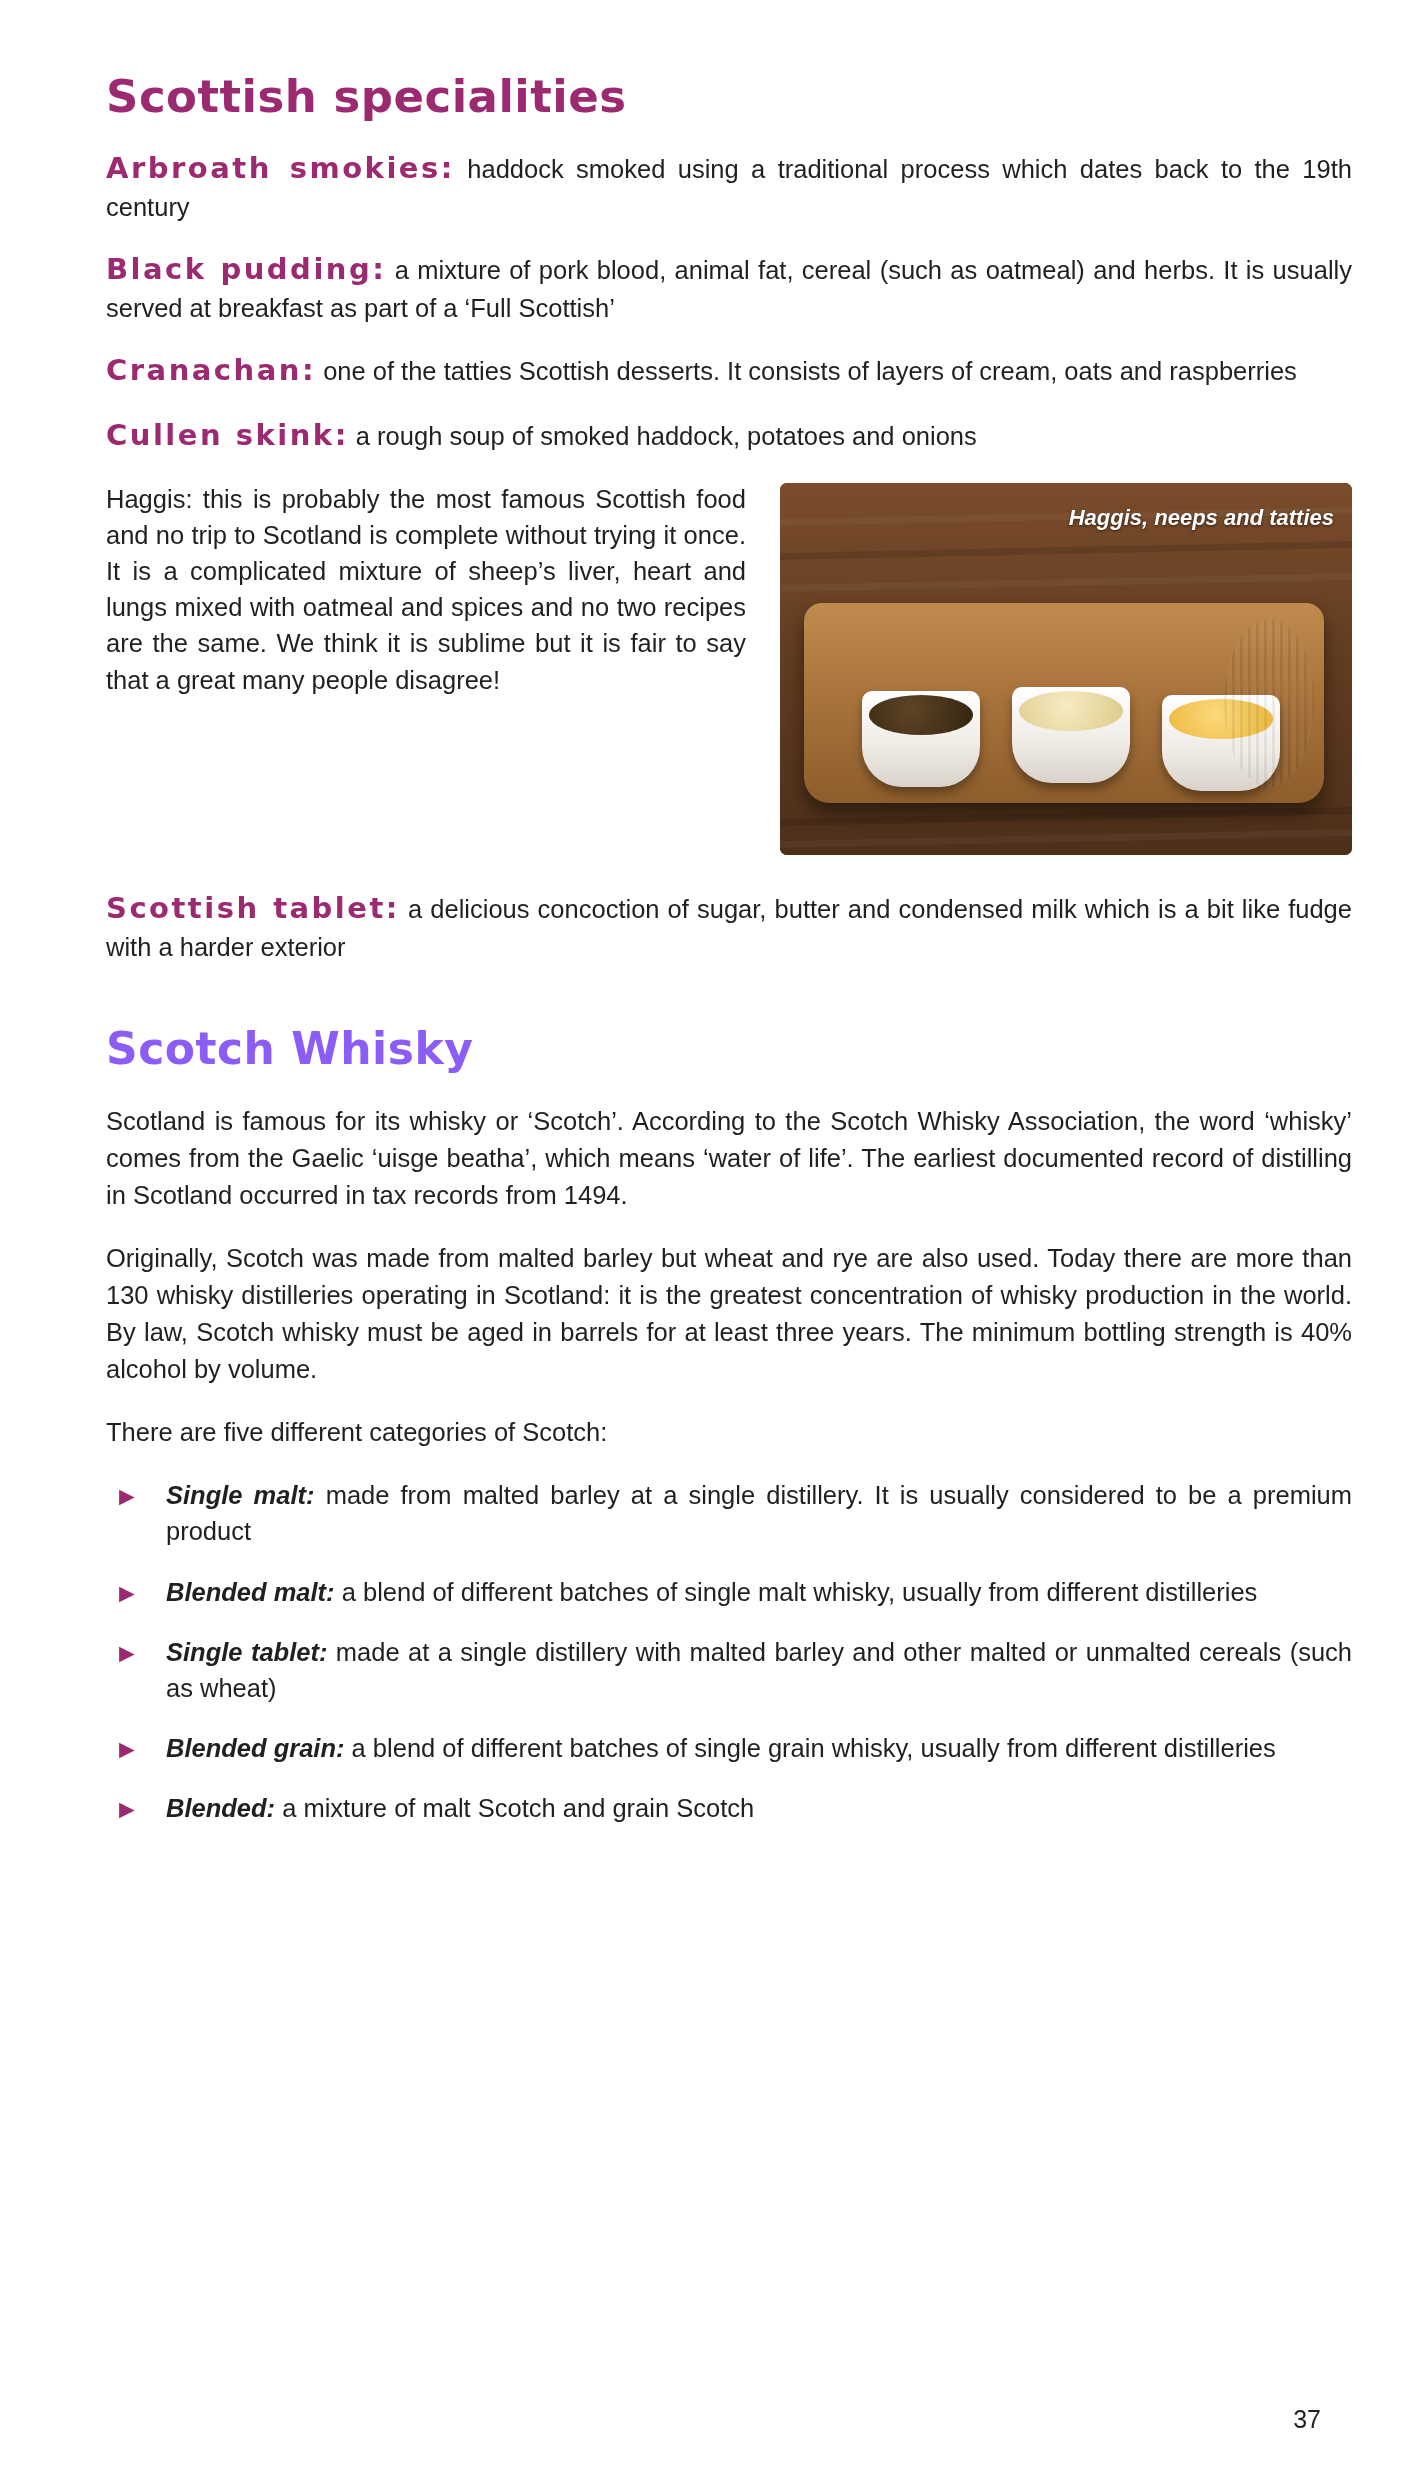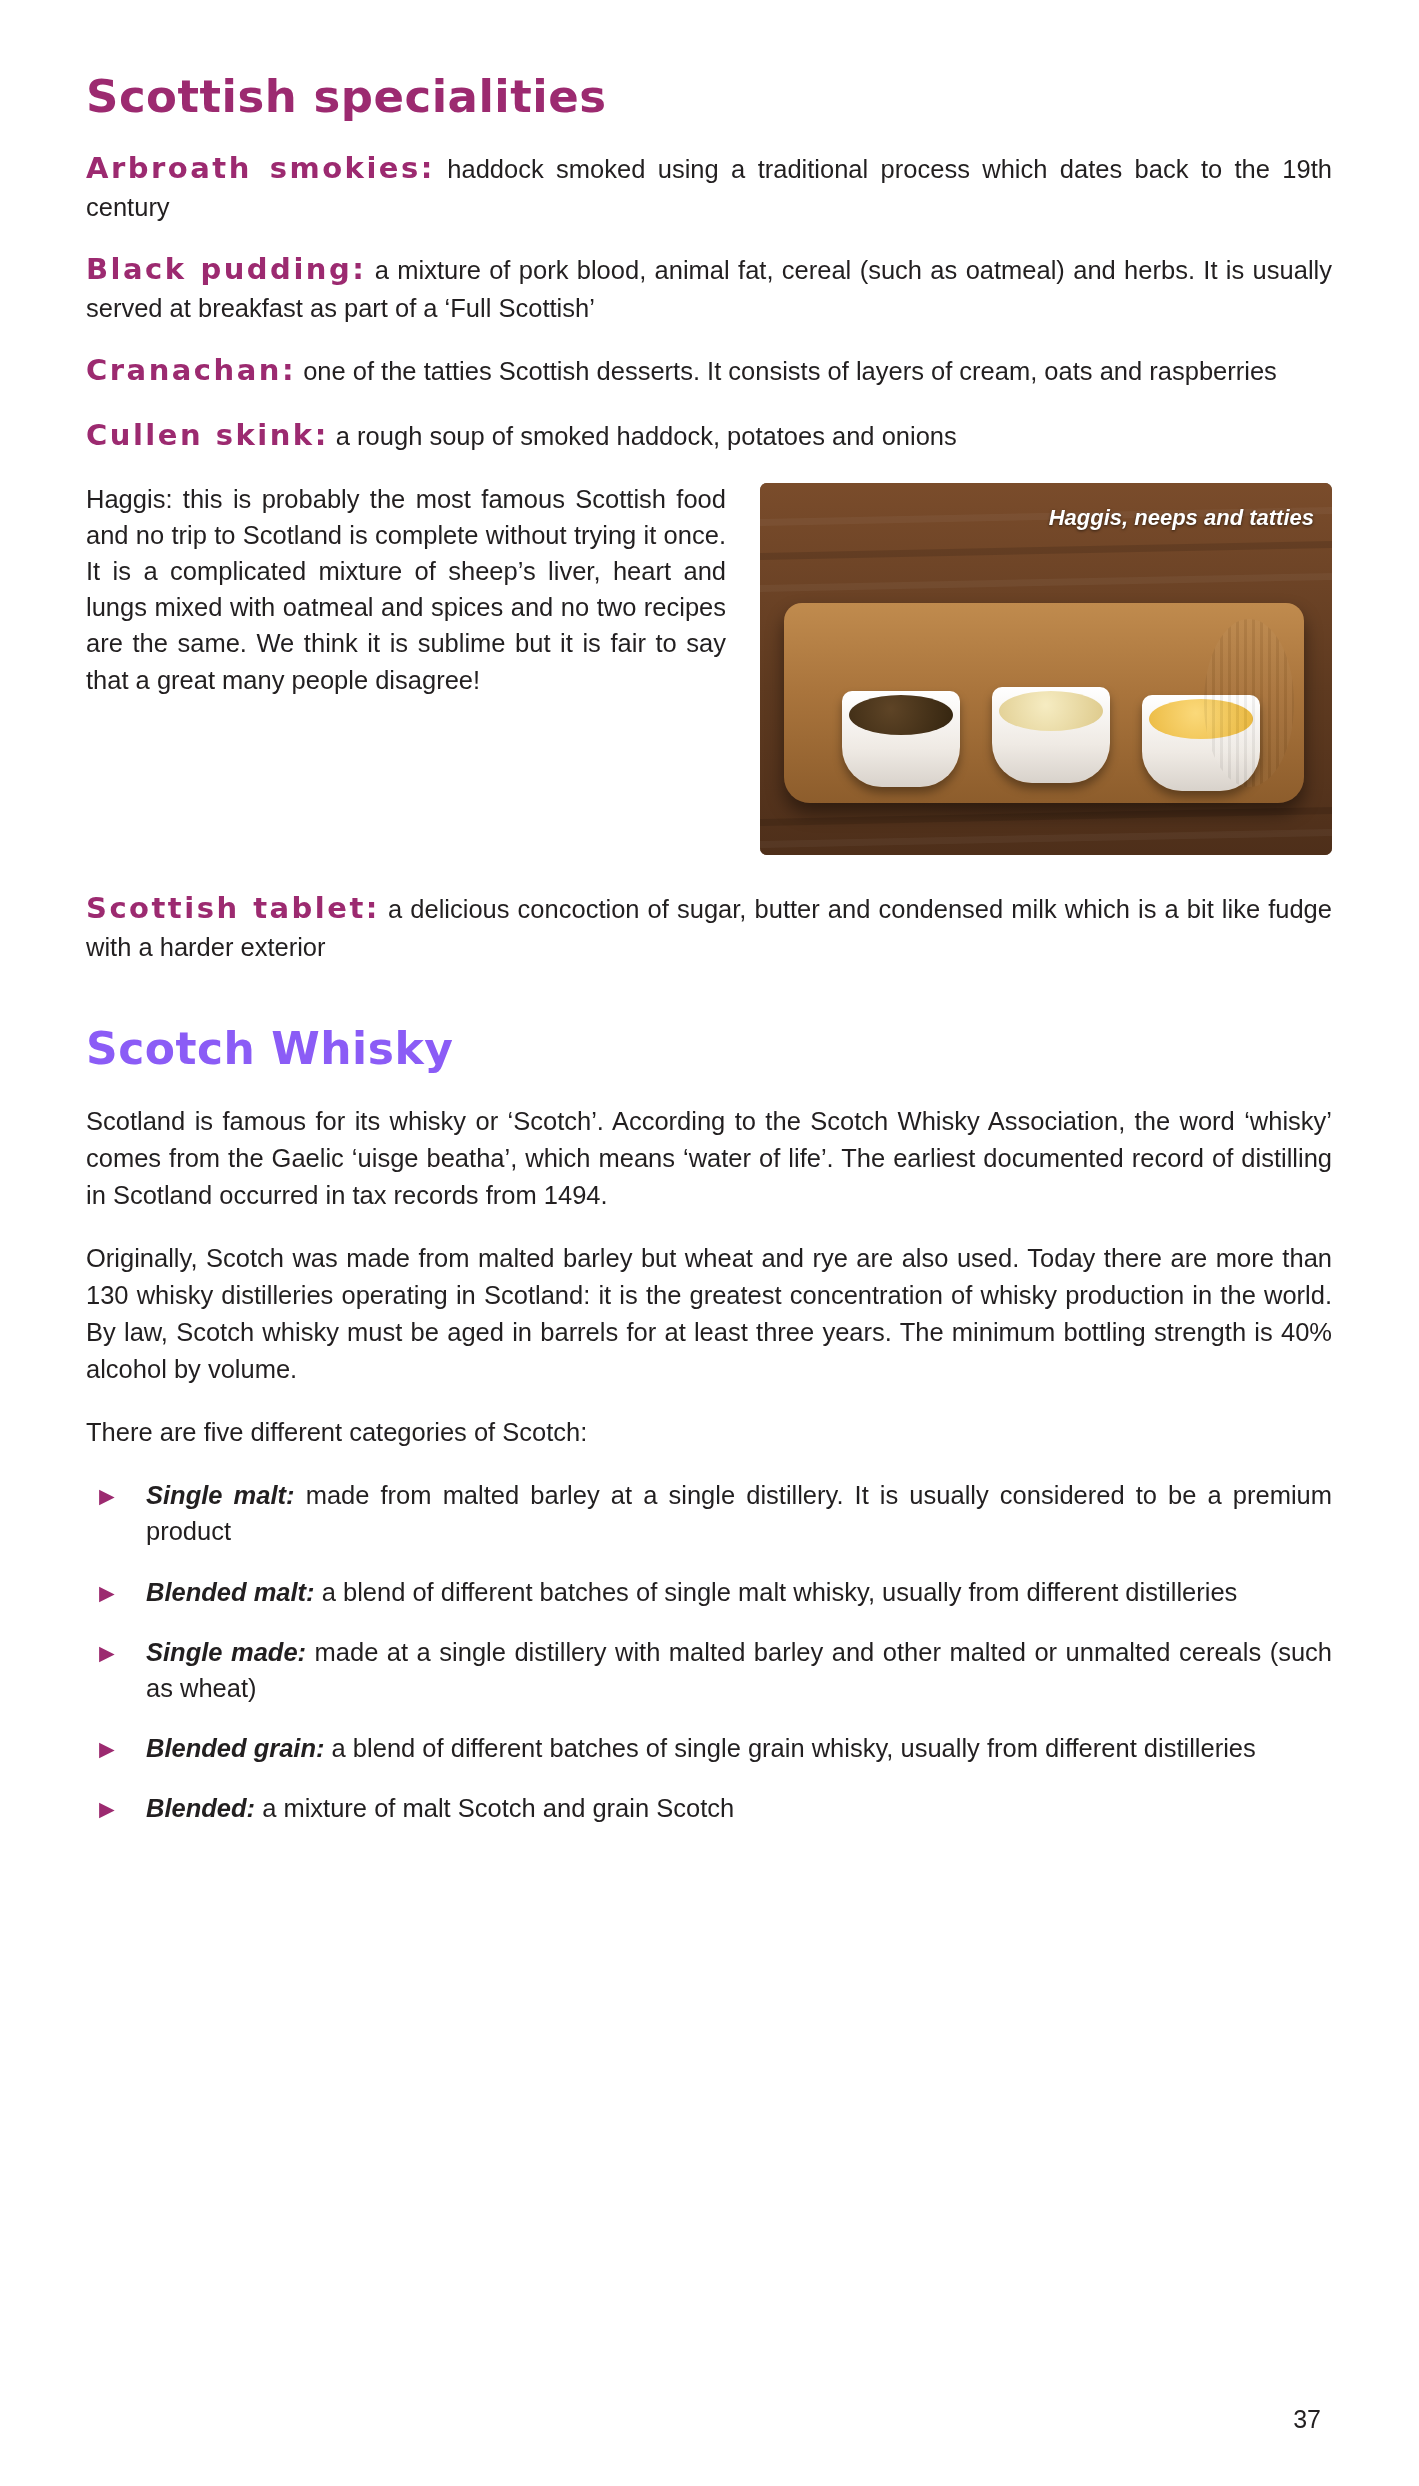--- a/index.html
+++ b/index.html
@@ -18,21 +18,21 @@
   .page {
     position: absolute;
     left: 0; top: 0;
     width: 1419px;
     height: 2486px;
     padding: 0;
     box-sizing: border-box;
   }
   .content {
     position: absolute;
-    left: 86px;
+    left: 106px;
     top: 72px;
     width: 1246px;
   }
   h1.section-title {
     font-family: "DejaVu Sans", sans-serif;
     font-weight: bold;
     font-size: 45px;
     line-height: 1.1;
     color: #9c2a70;
     margin: 0 0 26px 0;
@@ -282,21 +282,21 @@
         <span class="bullet-text"><b>Single malt:</b><span> made from malted barley at a single distillery. It is usually considered to be a premium product</span></span>
       </div>
 
       <div class="bullet-row">
         <span class="bullet-icon">►</span>
         <span class="bullet-text"><b>Blended malt:</b><span> a blend of different batches of single malt whisky, usually from different distilleries</span></span>
       </div>
 
       <div class="bullet-row">
         <span class="bullet-icon">►</span>
-        <span class="bullet-text"><b>Single made:</b><span> made at a single distillery with malted barley and other malted or unmalted cereals (such as wheat)</span></span>
+        <span class="bullet-text"><b>Single tablet:</b><span> made at a single distillery with malted barley and other malted or unmalted cereals (such as wheat)</span></span>
       </div>
 
       <div class="bullet-row">
         <span class="bullet-icon">►</span>
         <span class="bullet-text"><b>Blended grain:</b><span> a blend of different batches of single grain whisky, usually from different distilleries</span></span>
       </div>
 
       <div class="bullet-row">
         <span class="bullet-icon">►</span>
         <span class="bullet-text"><b>Blended:</b><span> a mixture of malt Scotch and grain Scotch</span></span>

